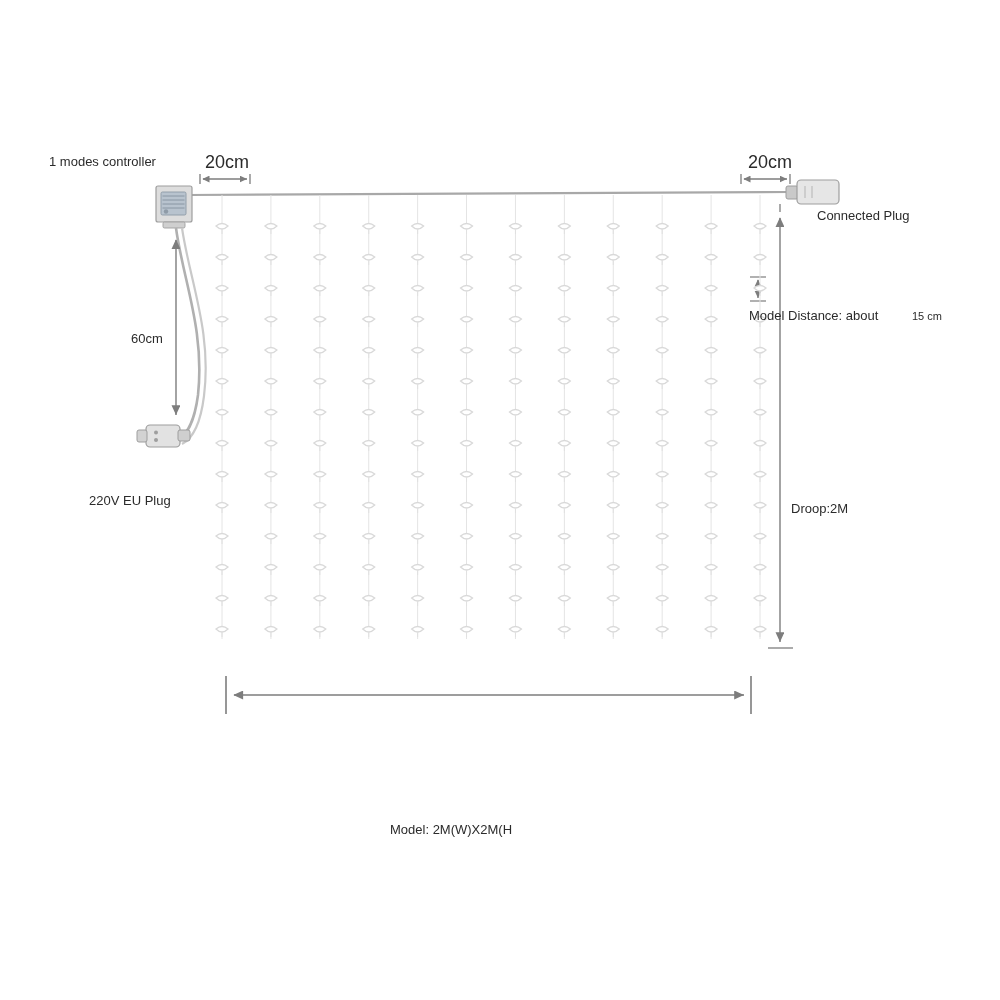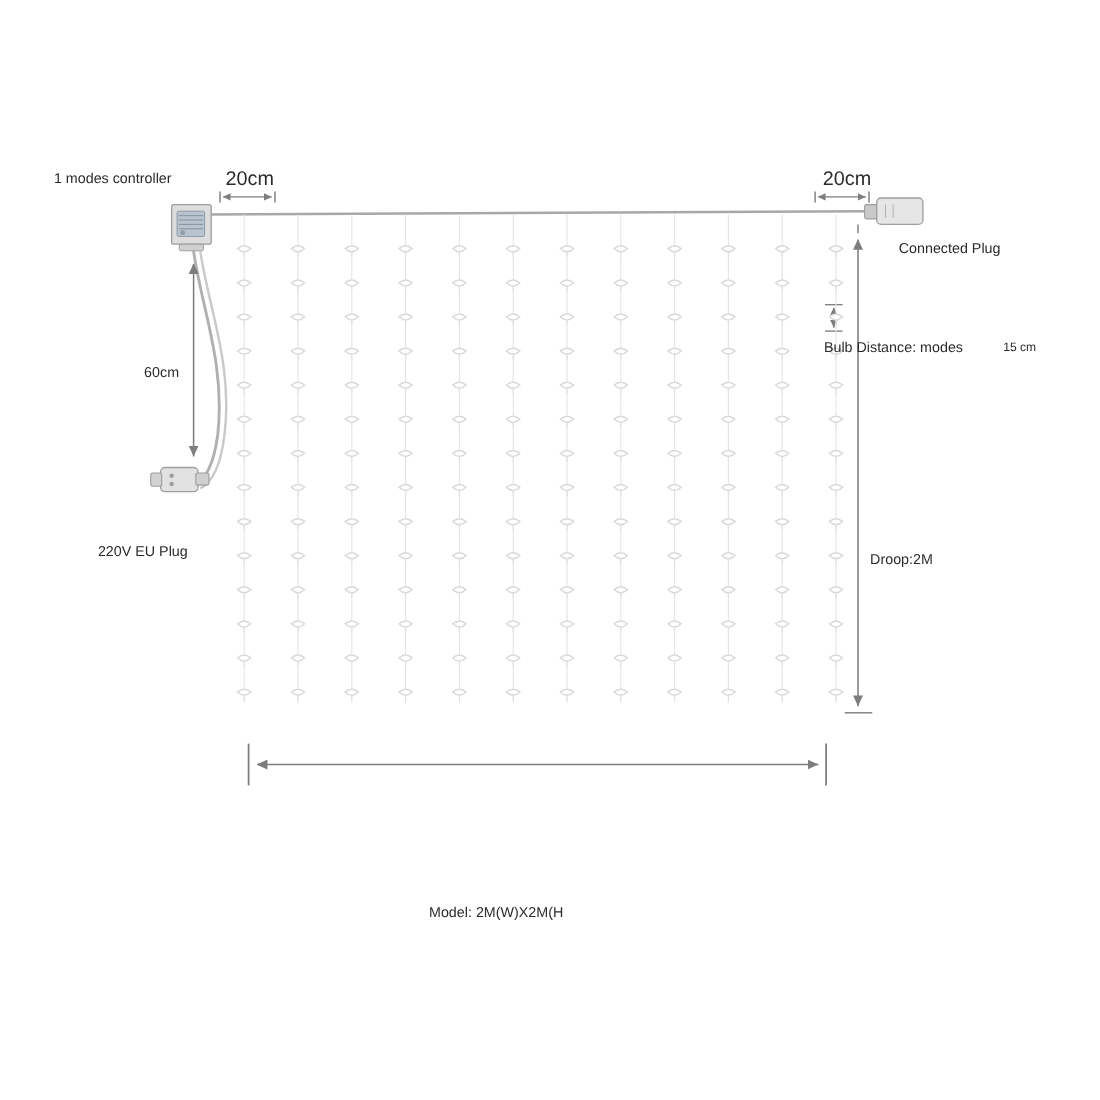--- a/index.html
+++ b/index.html
@@ -33,21 +33,21 @@
     color: #2b2b2b;
     white-space: nowrap;
   }
   .lbl-13 { font-size: 13px; }
   .lbl-12 { font-size: 18px; }
   .lbl-11 { font-size: 11px; }
 
   .pos-controller   { left: 49px;  top: 154px; }
   .pos-dim-left     { left: 205px; top: 152px; }
   .pos-dim-right    { left: 748px; top: 152px; }
-  .pos-connplug     { left: 817px; top: 218px; }
+  .pos-connplug     { left: 817px; top: 208px; }
   .pos-60cm         { left: 131px; top: 331px; }
   .pos-euplug       { left: 89px;  top: 493px; }
   .pos-bulbdist     { left: 749px; top: 308px; }
   .pos-bulbdist-val { left: 912px; top: 310px; }
   .pos-droop        { left: 791px; top: 501px; }
   .pos-model        { left: 390px; top: 822px; }
 </style>
 </head>
 <body>
 
@@ -512,18 +512,18 @@
         </g>
       </g>
   </svg>
 
   <div class="lbl lbl-13 pos-controller">1 modes controller</div>
   <div class="lbl lbl-12 pos-dim-left">20cm</div>
   <div class="lbl lbl-12 pos-dim-right">20cm</div>
   <div class="lbl lbl-13 pos-connplug">Connected Plug</div>
   <div class="lbl lbl-13 pos-60cm">60cm</div>
   <div class="lbl lbl-13 pos-euplug">220V EU Plug</div>
-  <div class="lbl lbl-13 pos-bulbdist">Bulb Distance: modes</div>
+  <div class="lbl lbl-13 pos-bulbdist">Model Distance: about</div>
   <div class="lbl lbl-11 pos-bulbdist-val">15 cm</div>
   <div class="lbl lbl-13 pos-droop">Droop:2M</div>
   <div class="lbl lbl-13 pos-model">Model: 2M(W)X2M(H</div>
 
 </div>
 
 </body></html>

